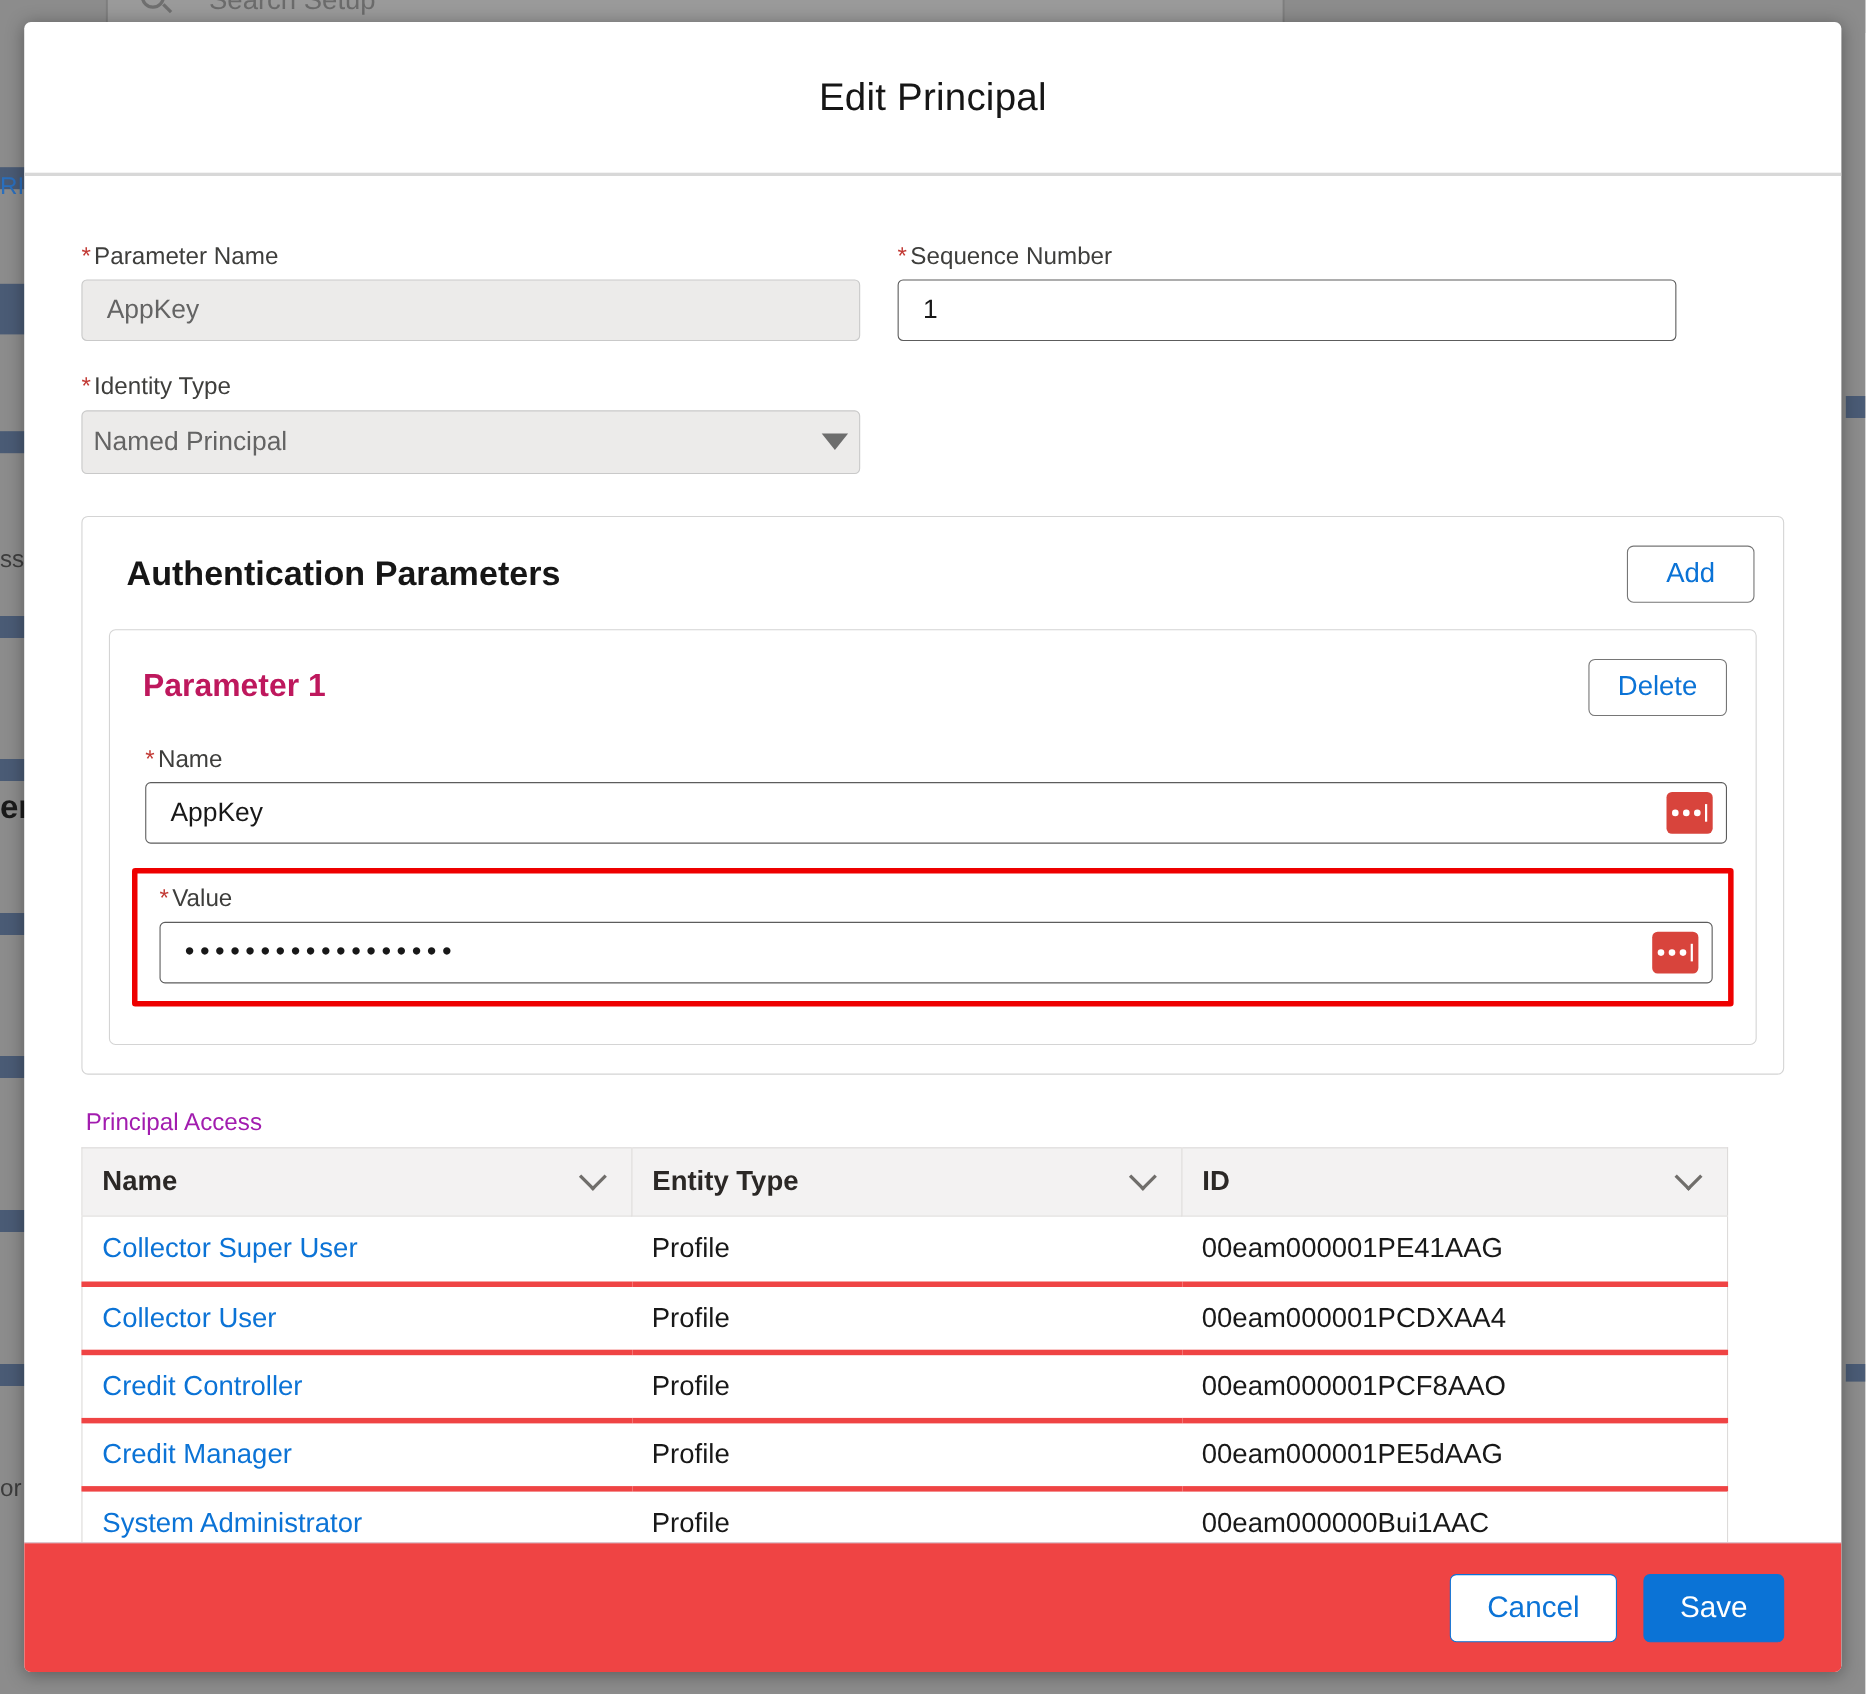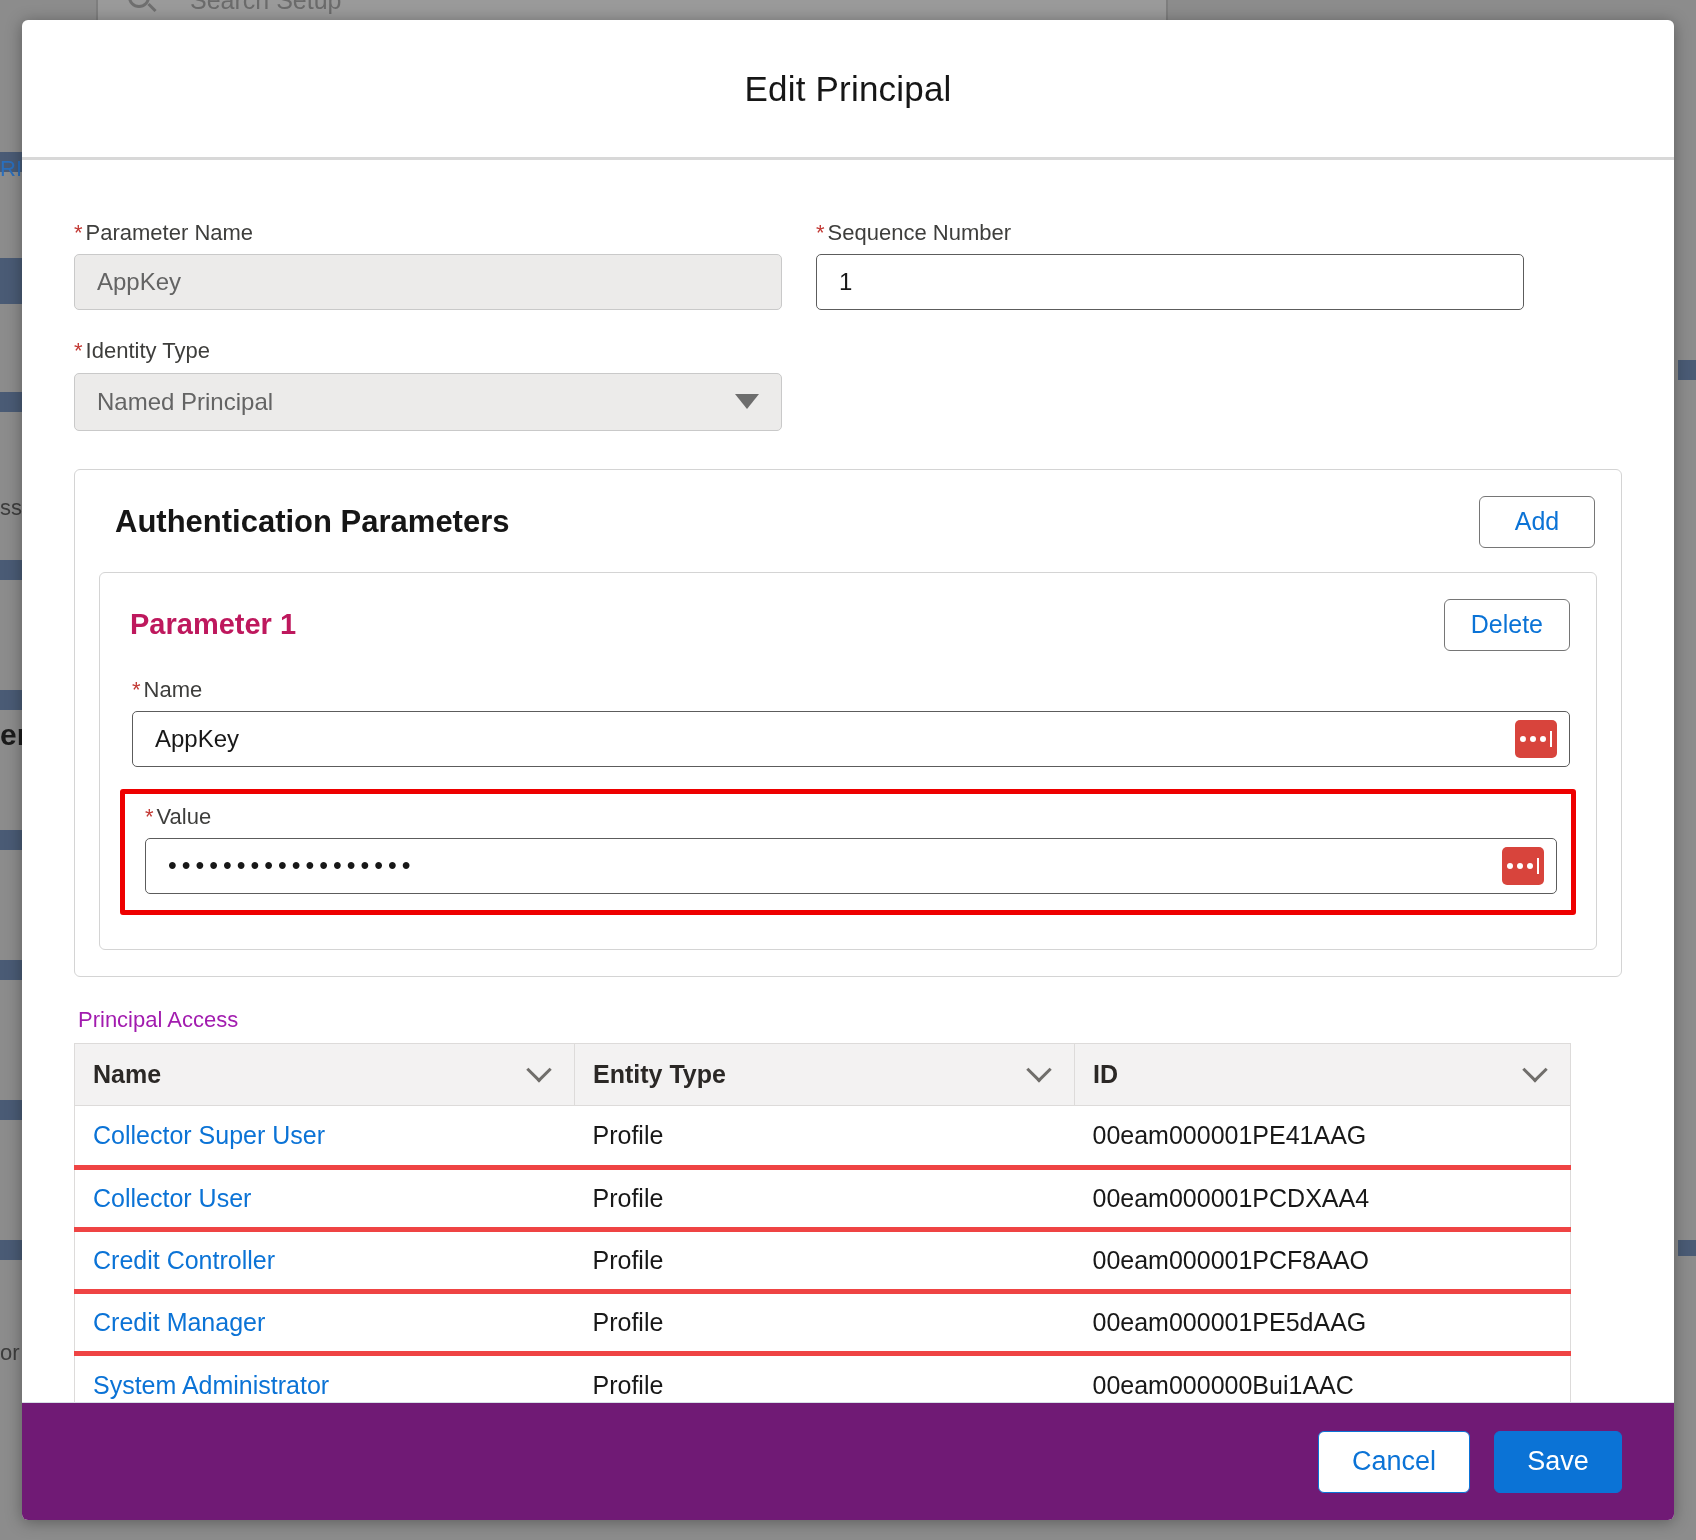--- a/index.html
+++ b/index.html
@@ -146,21 +146,21 @@
     border: 1px solid #5c5c5c;
     color: #181818;
   }
   .select-box {
     width: 100%;
     height: 58px;
     border: 1px solid #c9c9c9;
     border-radius: 5px;
     background: #ecebea;
     display: flex; align-items: center; justify-content: space-between;
-    padding: 0 22px;
+    padding: 0 10px;
     font-size: 24px;
     color: #646464;
   }
   .caret-down {
     width: 0; height: 0;
     border-left: 12px solid transparent;
     border-right: 12px solid transparent;
     border-top: 15px solid #6d6d6d;
   }
   .field-block { margin-top: 28px; }
@@ -314,21 +314,21 @@
   .pa-table tr:last-child td { border-bottom: none; }
   .cell-link { color: #0b73d6; cursor: pointer; }
   .col-name { width: 500px; }
   .col-type { width: 500px; }
   .col-id   { width: 496px; }
 
   
   .modal-footer {
     flex: 0 0 auto;
     height: 118px;
-    background: #701a75;
+    background: #ef4444;
     border-top: 1px solid #d8dde6;
     display: flex; align-items: center; justify-content: flex-end;
     gap: 24px;
     padding-right: 52px;
   }
   .btn-cancel {
     width: 152px; height: 62px;
     border: 1px solid #0b73d6;
     border-radius: 6px;
     background: #ffffff;

